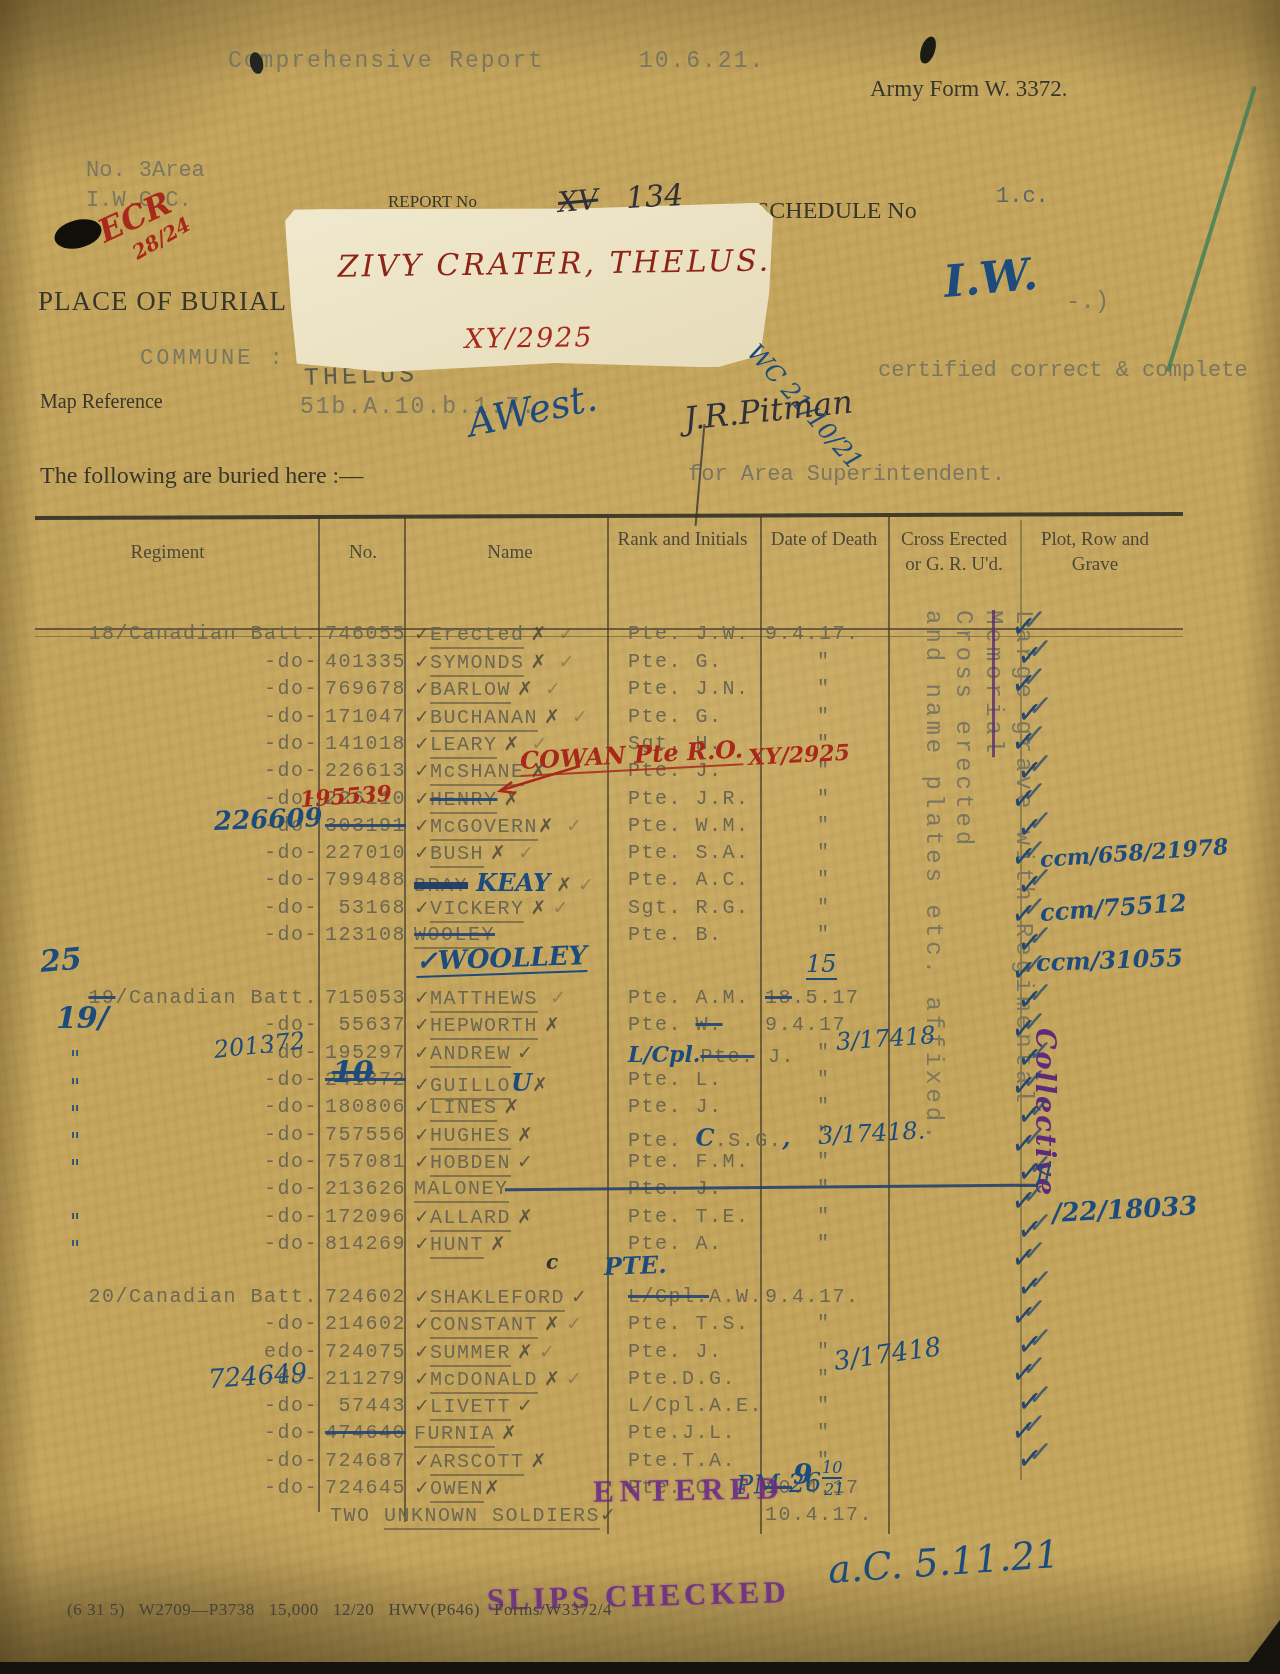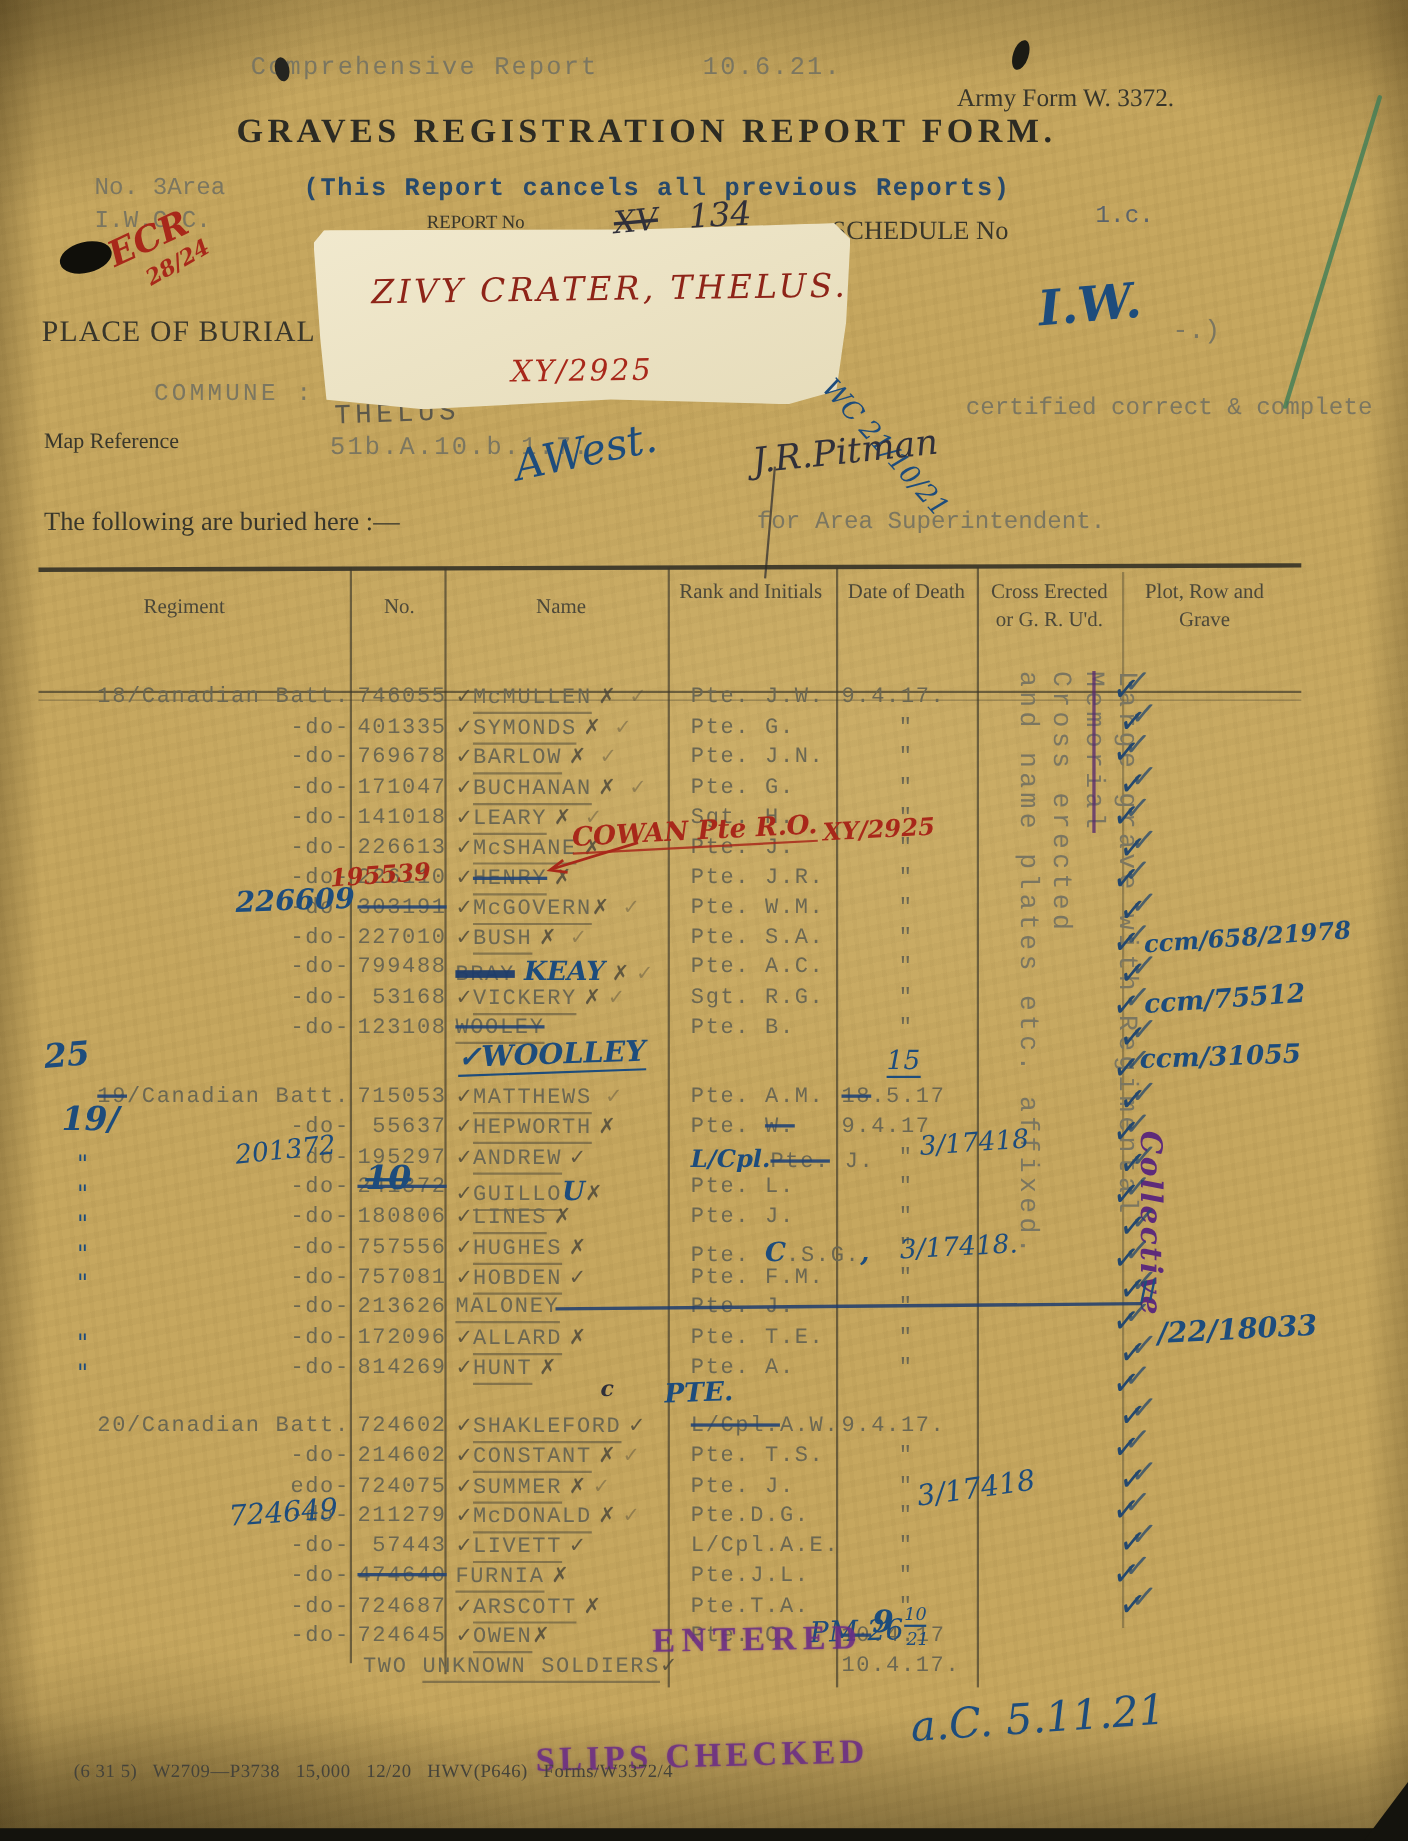--- a/index.html
+++ b/index.html
@@ -81,26 +81,24 @@
   .blob{position:absolute;border-radius:50%;}
 </style>
 </head>
 <body>
 
 <div id="paper">
 
   <div class="ab mono tyf" style="left:228px;top:48px;font-size:23px;letter-spacing:2px;">Comprehensive Report      10.6.21.</div>
   <div class="ab prt" style="left:870px;top:76px;font-size:23px;">Army Form W. 3372.</div>
 
-  <div class="ab prt b" style="left:215px;top:101px;font-size:31px;letter-spacing:4px;color:#2c2b23;">GRAVES REGISTRATION REPORT FORM.</div>
 
   <div class="ab mono tyf" style="left:86px;top:158px;font-size:22px;">No. 3Area</div>
   <div class="ab mono tyf" style="left:86px;top:188px;font-size:22px;">I.W.G.C.</div>
 
-  <div class="ab mono b" style="left:276px;top:158px;font-size:23px;letter-spacing:1.5px;color:#27496b;">(This Report cancels all previous Reports)</div>
 
   <div class="ab prt" style="left:388px;top:192px;font-size:17px;">REPORT No</div>
   <div class="ab prt" style="left:756px;top:197px;font-size:24px;">SCHEDULE No</div>
   <div class="ab mono" style="left:996px;top:184px;font-size:22px;color:#5b636b;">1.c.</div>
 
   <div class="ab prt" style="left:38px;top:286px;font-size:27px;letter-spacing:1px;">PLACE OF BURIAL</div>
   <div class="ab mono tyf" style="left:1066px;top:288px;font-size:24px;">-.)</div>
 
   <div class="ab mono tyf" style="left:140px;top:346px;font-size:22px;letter-spacing:3px;">COMMUNE :</div>
   <div class="ab mono" style="left:304px;top:362px;font-size:25px;letter-spacing:4px;color:#5c584a;transform:rotate(-2deg);">THELUS</div>
@@ -134,21 +132,21 @@
   <div class="hdr" style="left:420px;top:540px;width:180px;">Name</div>
   <div class="hdr" style="left:615px;top:527px;width:135px;">Rank and Initials</div>
   <div class="hdr" style="left:768px;top:527px;width:112px;">Date of Death</div>
   <div class="hdr" style="left:893px;top:527px;width:122px;">Cross Erected or G. R. U'd.</div>
   <div class="hdr" style="left:1026px;top:527px;width:138px;">Plot, Row and Grave</div>
 
   <div id="rows">
       <div class="trow" style="top: 622px;">
         <div class="cell reg"><span class="ty">18/Canadian Batt.</span></div>
         <div class="cell no"><span class="ty">746055</span></div>
-        <div class="cell nm"><span class="pc">✓</span><span class="ty u">McMULLEN</span><span class="pc"> ✗</span><span class="pc pcf">  ✓</span></div>
+        <div class="cell nm"><span class="pc">✓</span><span class="ty u">Erected</span><span class="pc"> ✗</span><span class="pc pcf">  ✓</span></div>
         <div class="cell rk"><span class="ty">Pte. J.W.</span></div>
         <div class="cell dt"><span class="ty">9.4.17.</span></div>
       </div>
       <div class="trow" style="top: 650px;">
         <div class="cell reg"><span class="ty">-do-</span></div>
         <div class="cell no"><span class="ty">401335</span></div>
         <div class="cell nm"><span class="pc">✓</span><span class="ty u">SYMONDS</span><span class="pc"> ✗</span><span class="pc pcf">  ✓</span></div>
         <div class="cell rk"><span class="ty">Pte. G.</span></div>
         <div class="cell dt"><span class="ty dq">"</span></div>
       </div>

